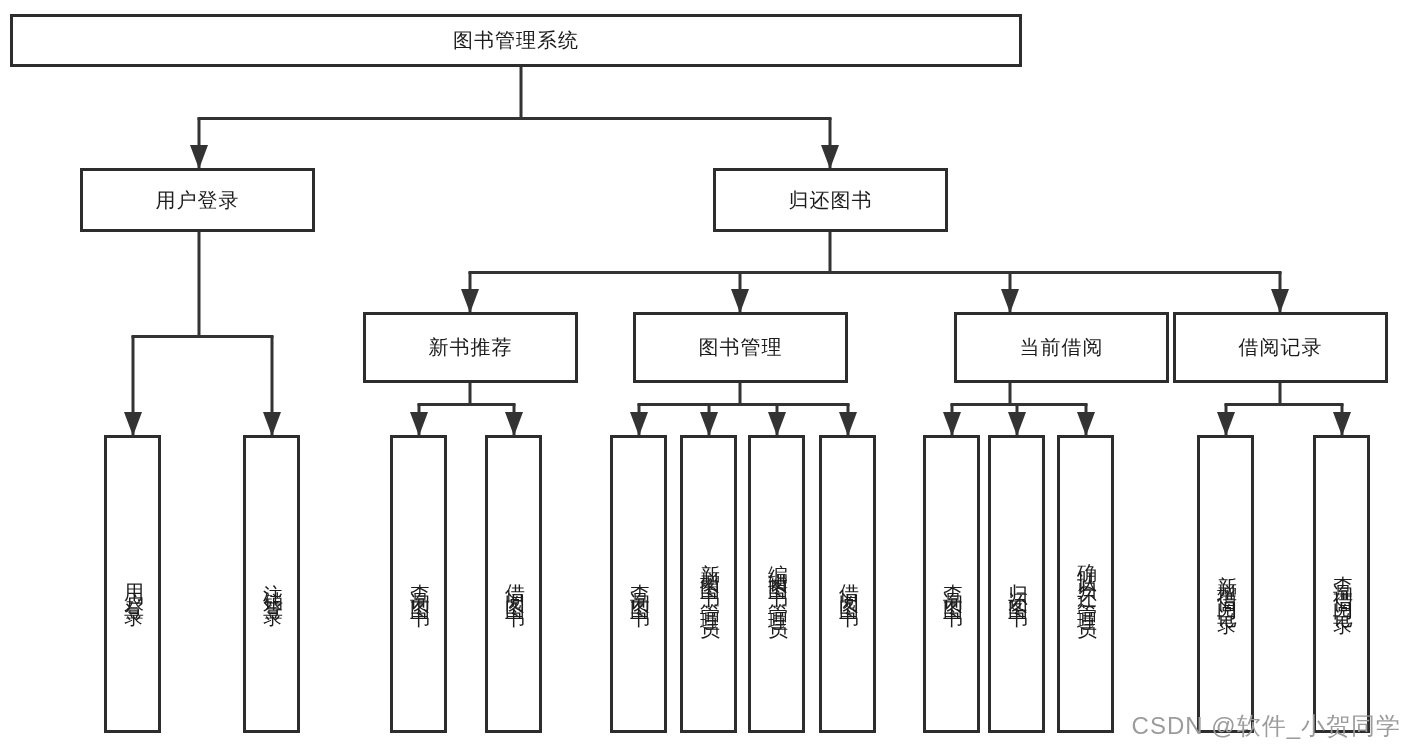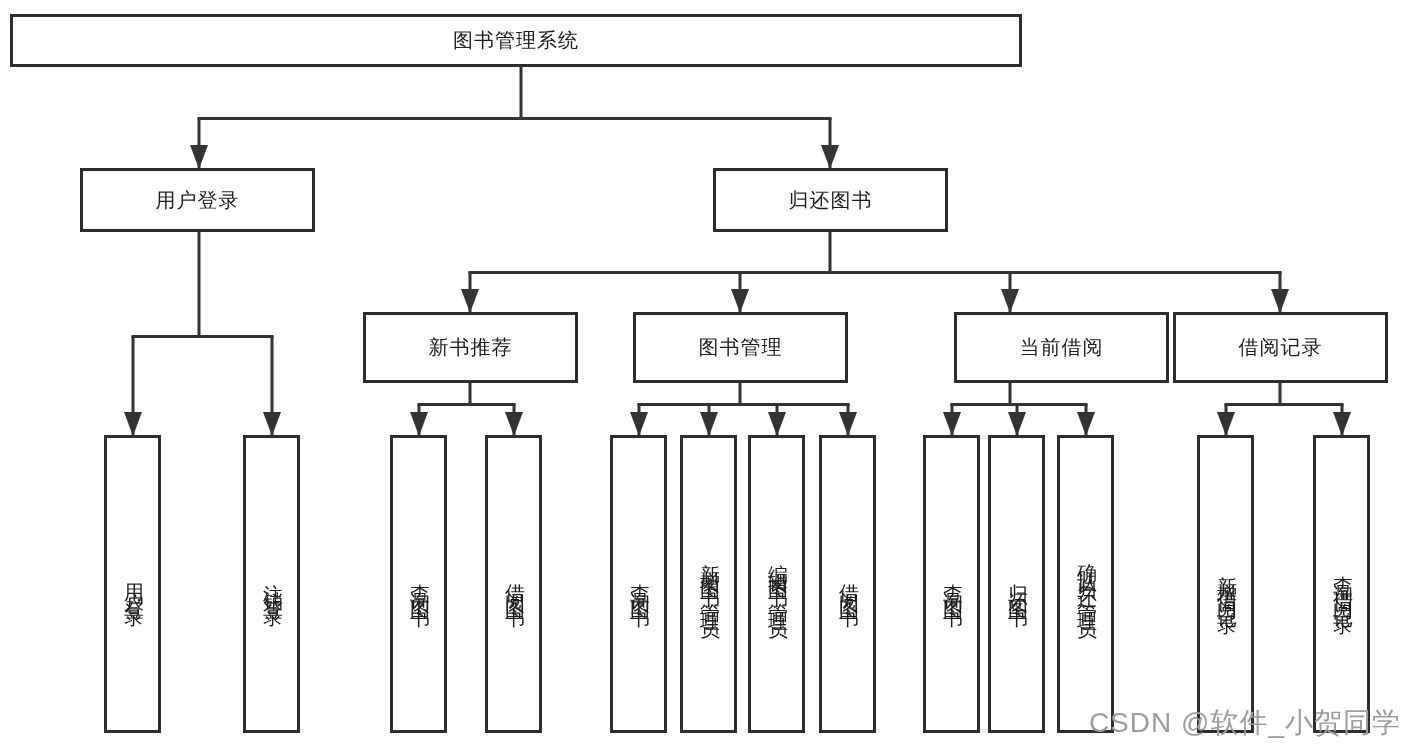--- a/index.html
+++ b/index.html
@@ -61,21 +61,21 @@
     writing-mode: vertical-rl;
     text-orientation: mixed;
     letter-spacing: 8px;
     line-height: 1;
     font-size: 20px;
   }
   .watermark {
     position: absolute;
     right: 4px;
     bottom: 5px;
-    font-size: 28px;
+    font-size: 24px;
     color: #9c9c9c;
     letter-spacing: 1px;
   }
 </style>
 </head>
 <body>
 
 <div id="canvas">
 
   <svg id="edges" viewBox="0 0 1405 747" xmlns="http://www.w3.org/2000/svg" aria-hidden="true">

